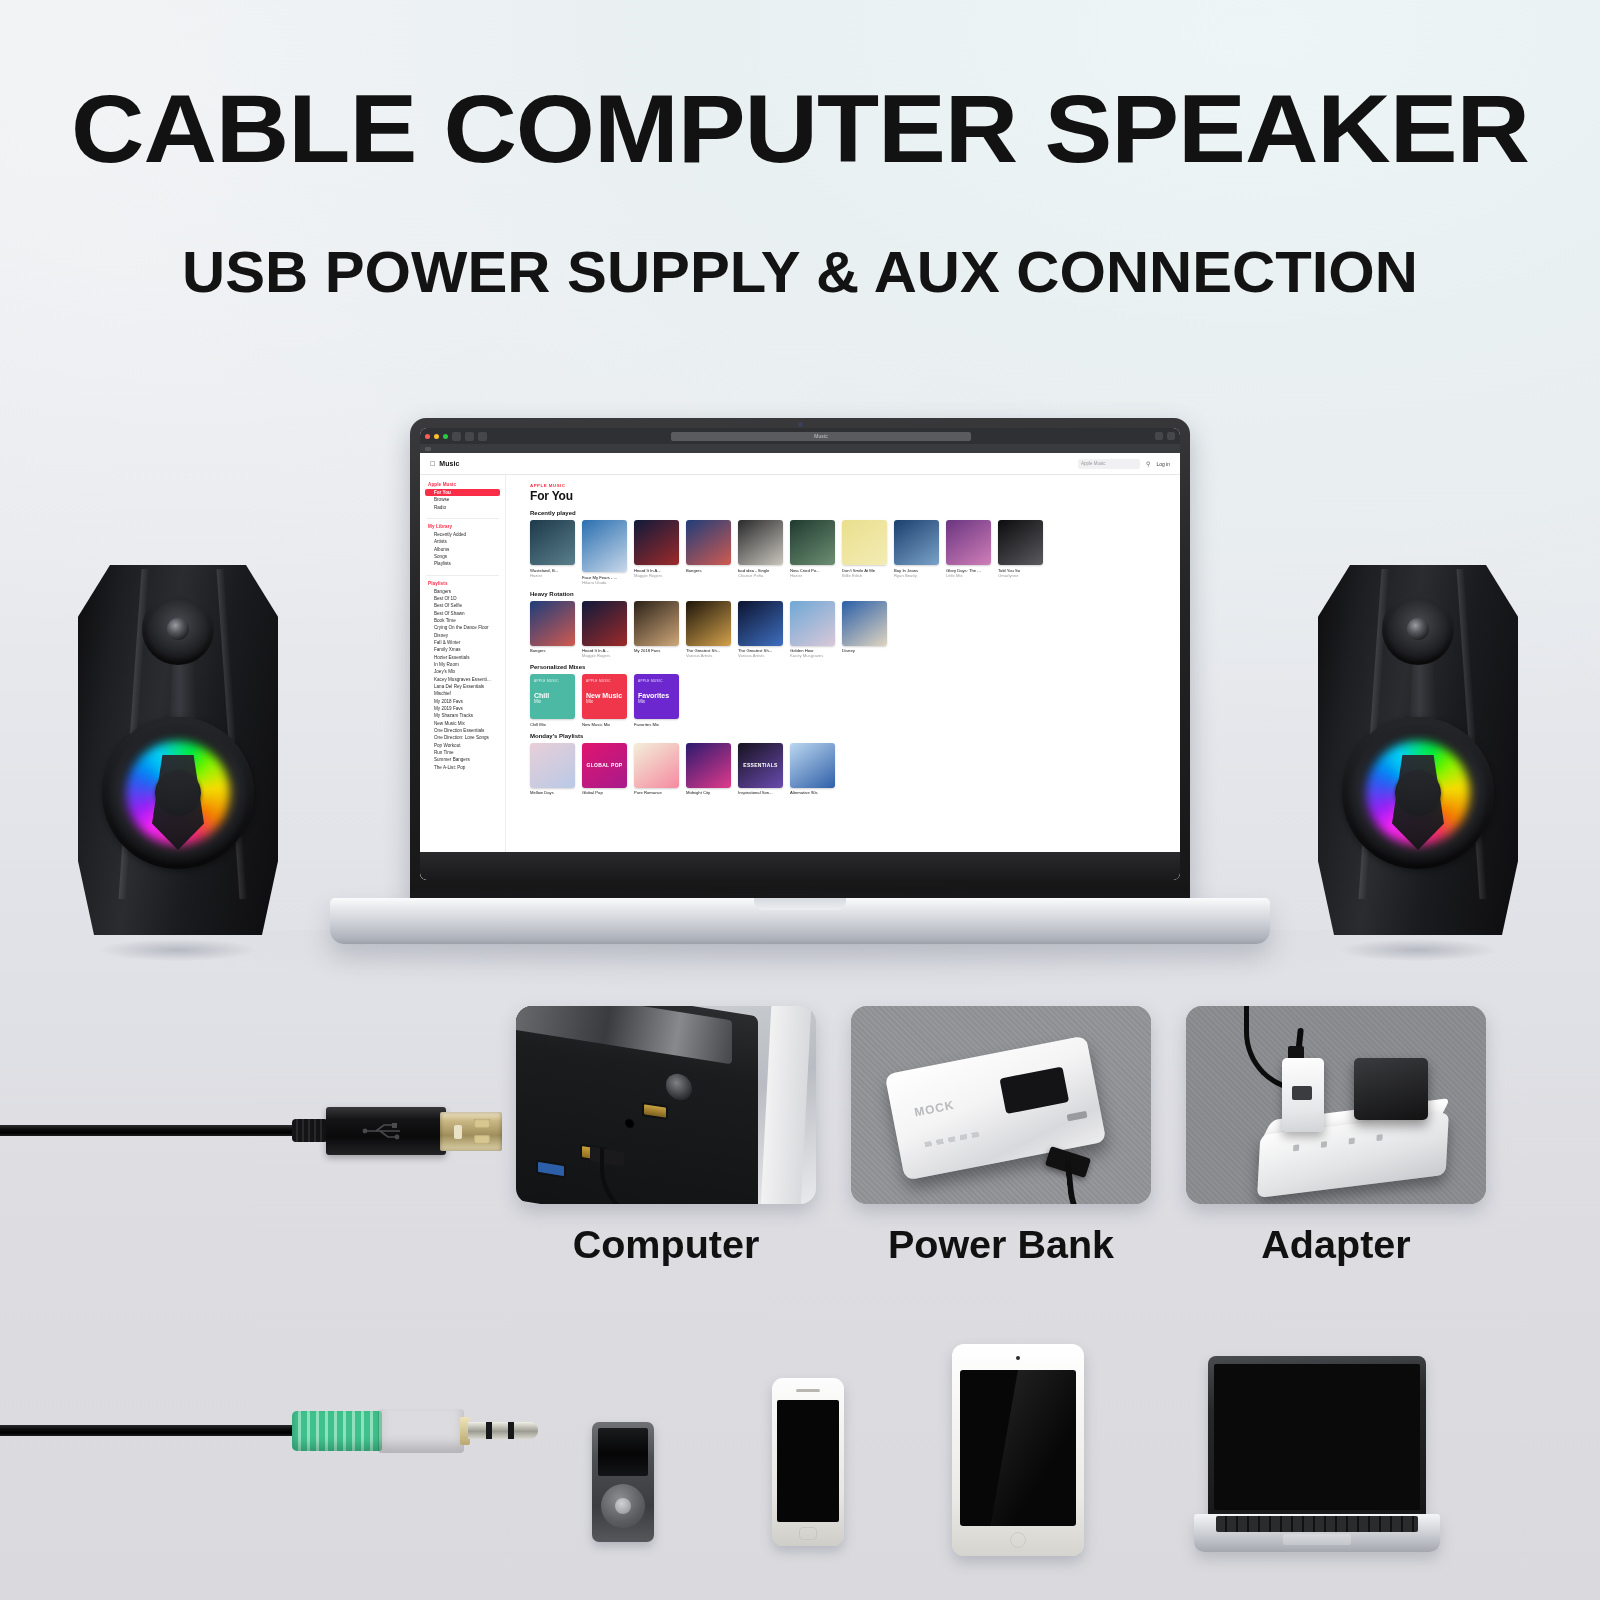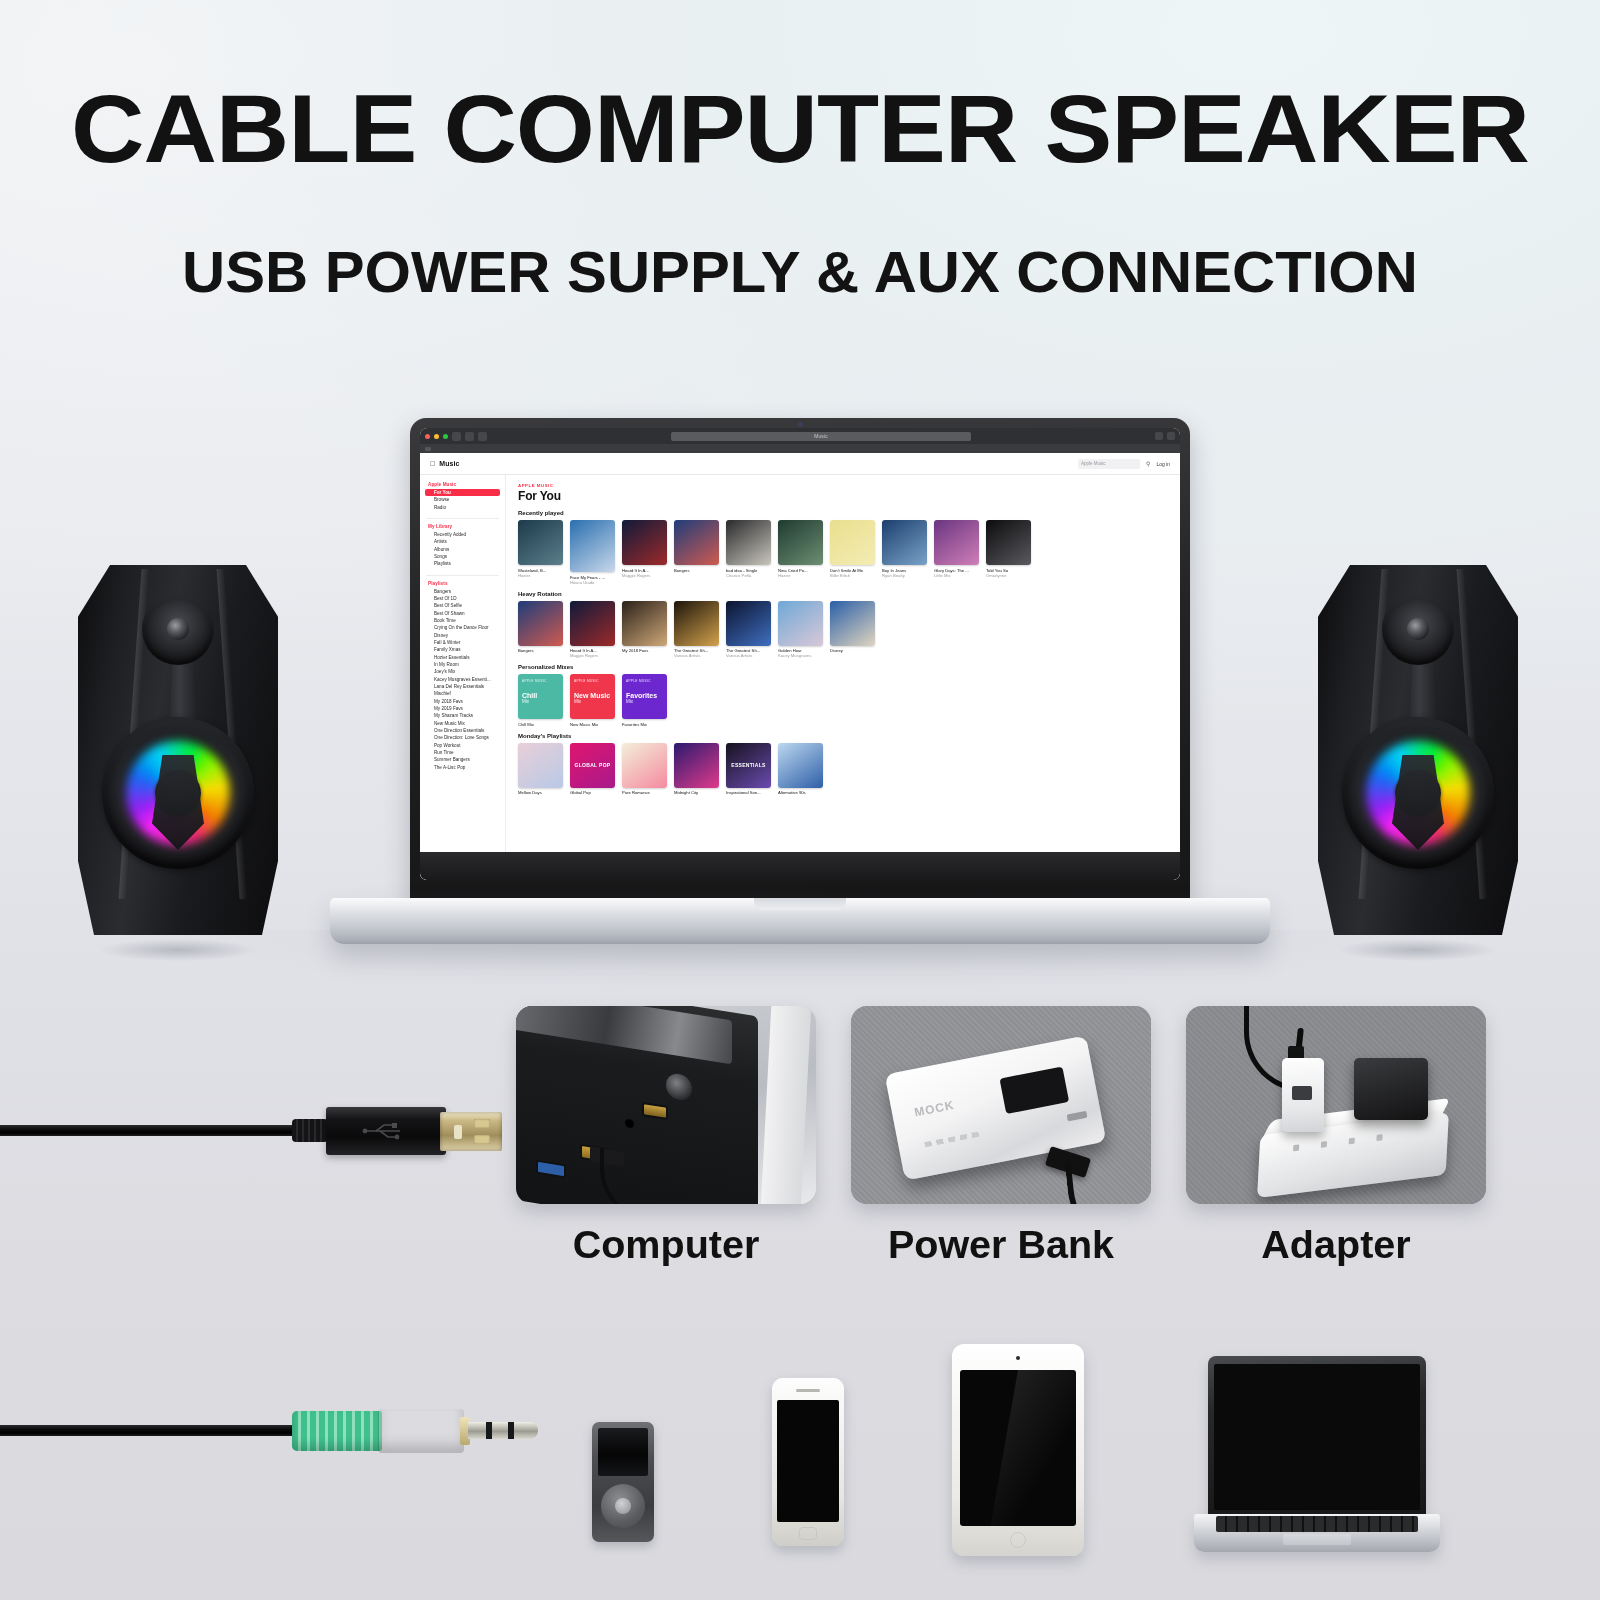--- a/index.html
+++ b/index.html
@@ -104,21 +104,21 @@
   #appLogoText { font-size:7px; font-weight:700; color:#111; letter-spacing:.1px; }
   #appHeaderRight { margin-left:auto; display:flex; align-items:center; gap:6px; }
   #appSearch {
     width:62px; height:10px; background:#f1f1f3; border-radius:2px;
     display:flex; align-items:center; padding:0 3px;
   }
   #appSearchText { font-size:4.5px; color:#9a9a9e; }
   #searchGlyph { font-size:6px; color:#6b6b6f; }
   #loginLink { font-size:5px; color:#3a3a3c; }
 
-  #appBody { flex:1; display:flex; overflow:hidden; background:#fff; }
+  #appBody { flex:1; display:flex; overflow:hidden; background:#fff;gap:12px; }
 
   
   #sidebar { width:86px; flex:0 0 86px; border-right:1px solid #ededed; padding:7px 0 0 0; background:#fff; overflow:hidden; }
   .sb-group { margin-bottom:7px; }
   .sb-title { font-size:4.6px; font-weight:700; color:#fa2d48; padding:0 8px 2px 8px; letter-spacing:.1px; }
   .sb-item { font-size:4.6px; color:#2b2b2d; padding:1.1px 8px 1.1px 14px; line-height:1.12;
              white-space:nowrap; overflow:hidden; text-overflow:ellipsis; }
   .sb-item.active { background:#fa2d48; color:#fff; font-weight:700; margin:0 5px; border-radius:2px; padding-left:9px; }
   .sb-sep { height:1px; background:#ededed; margin:5px 6px; }
 

